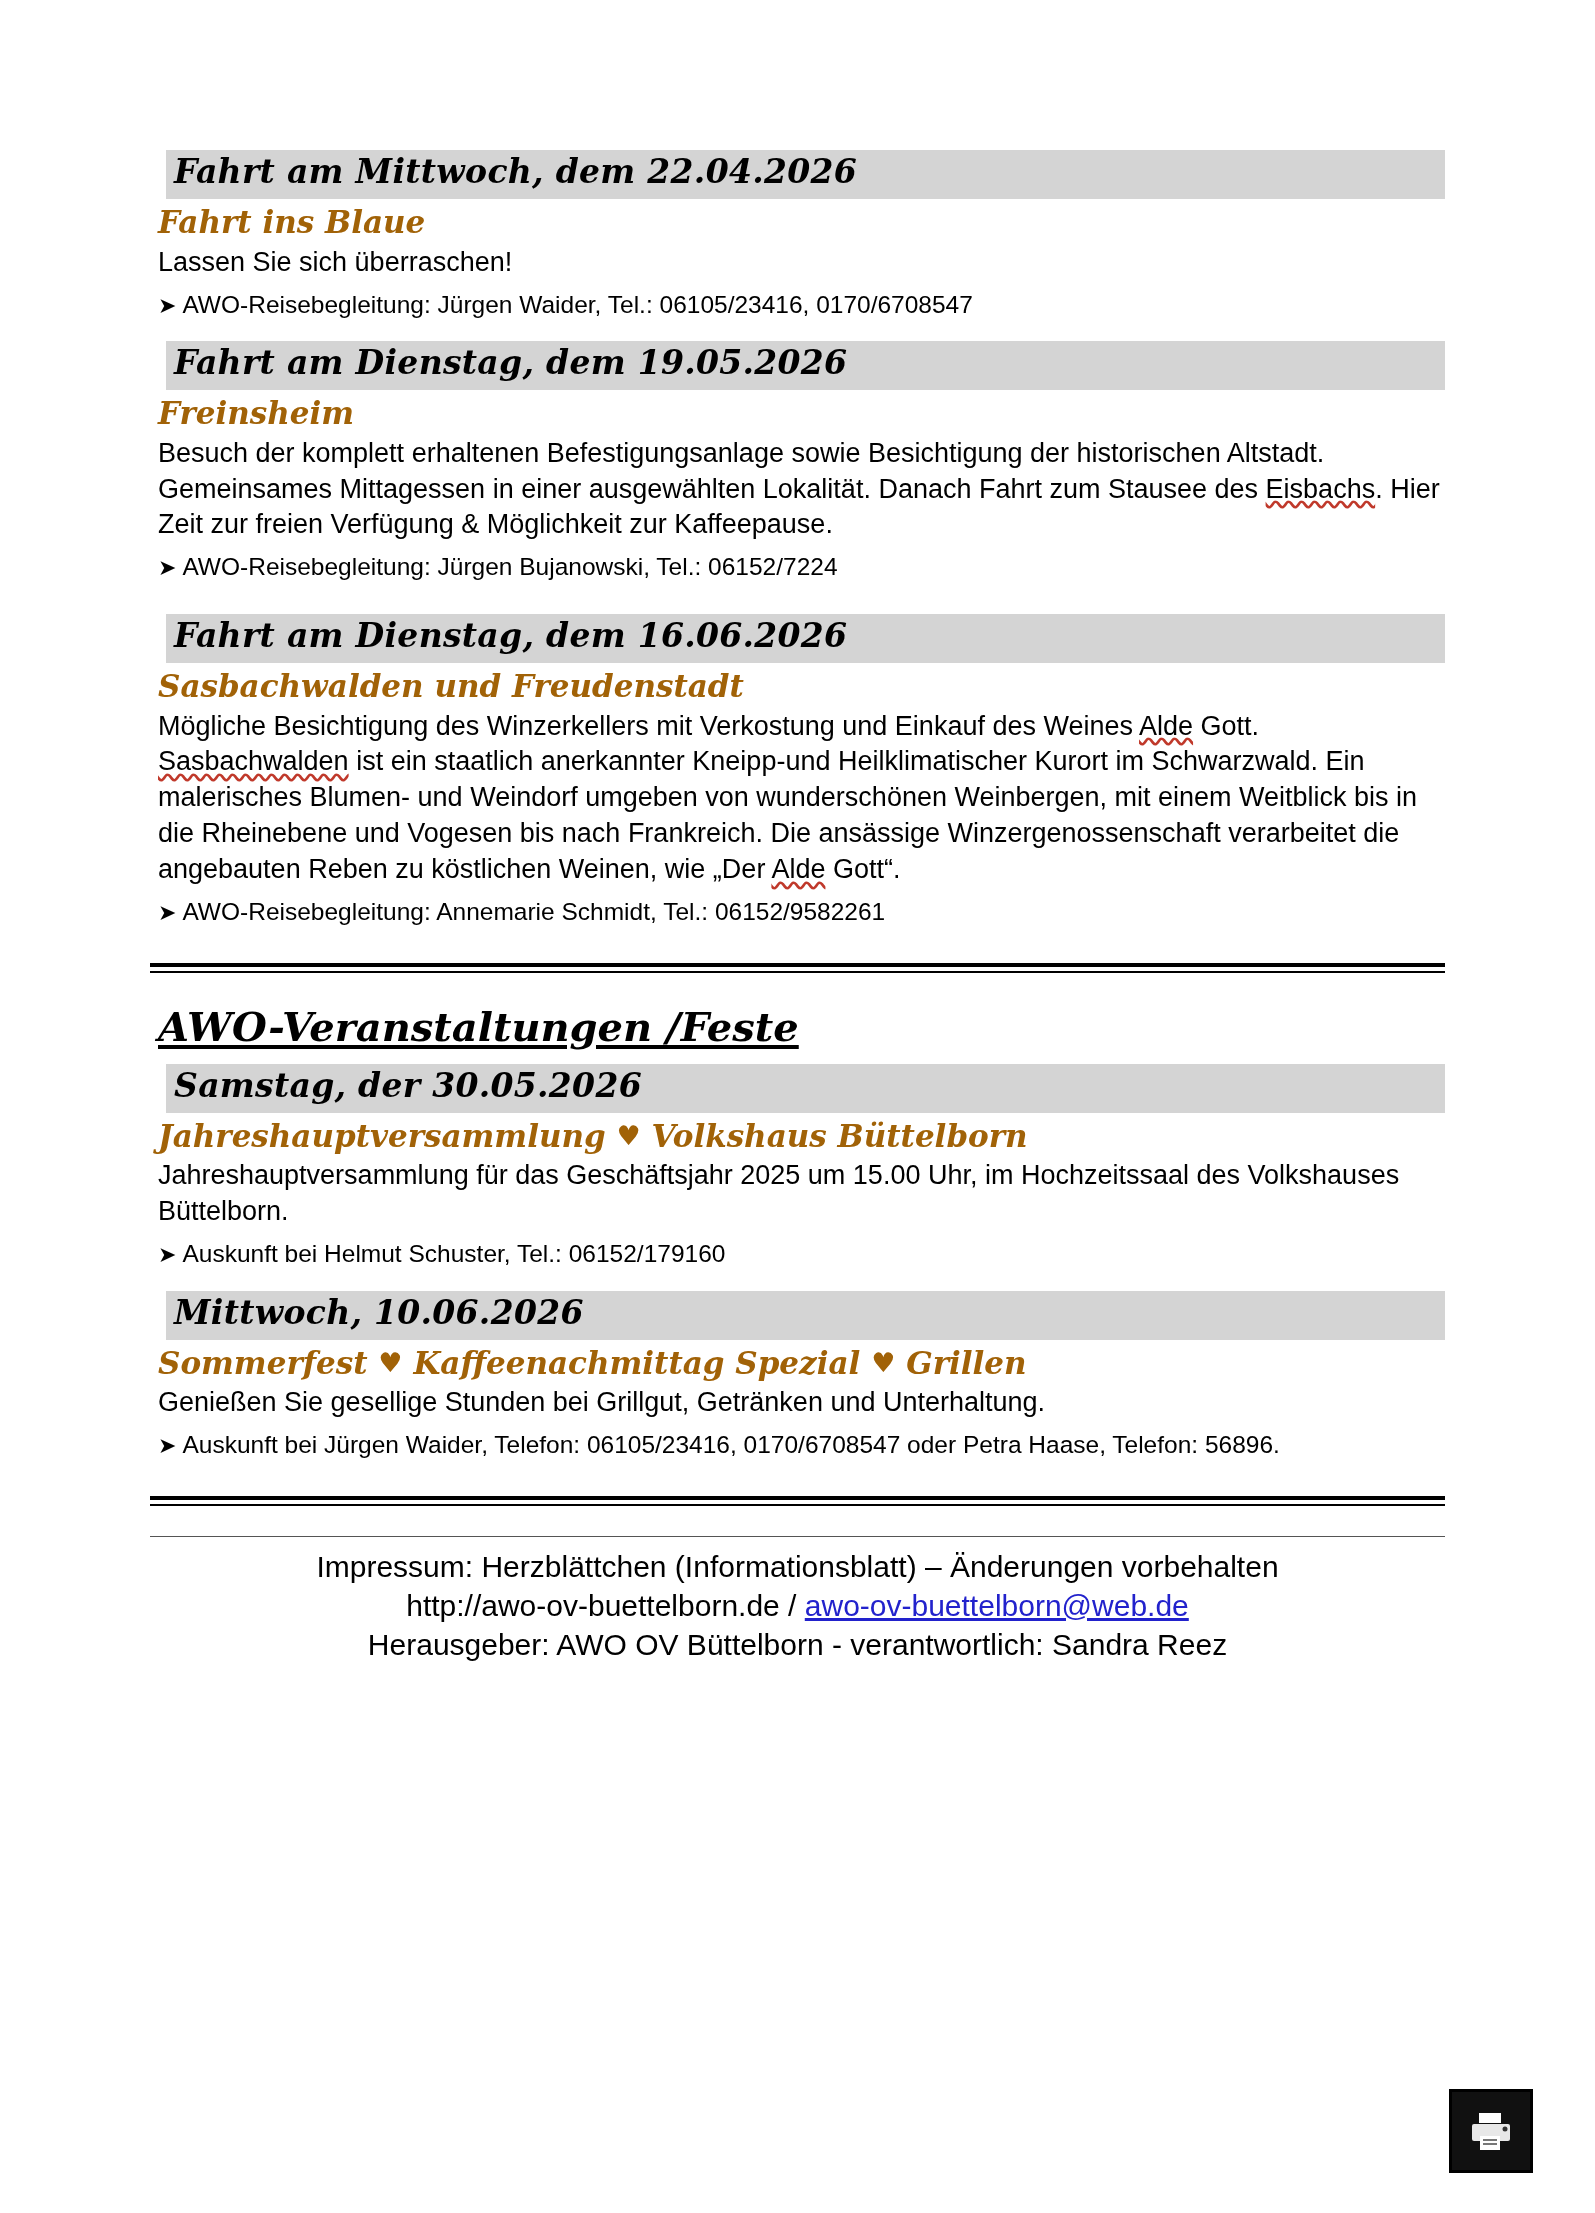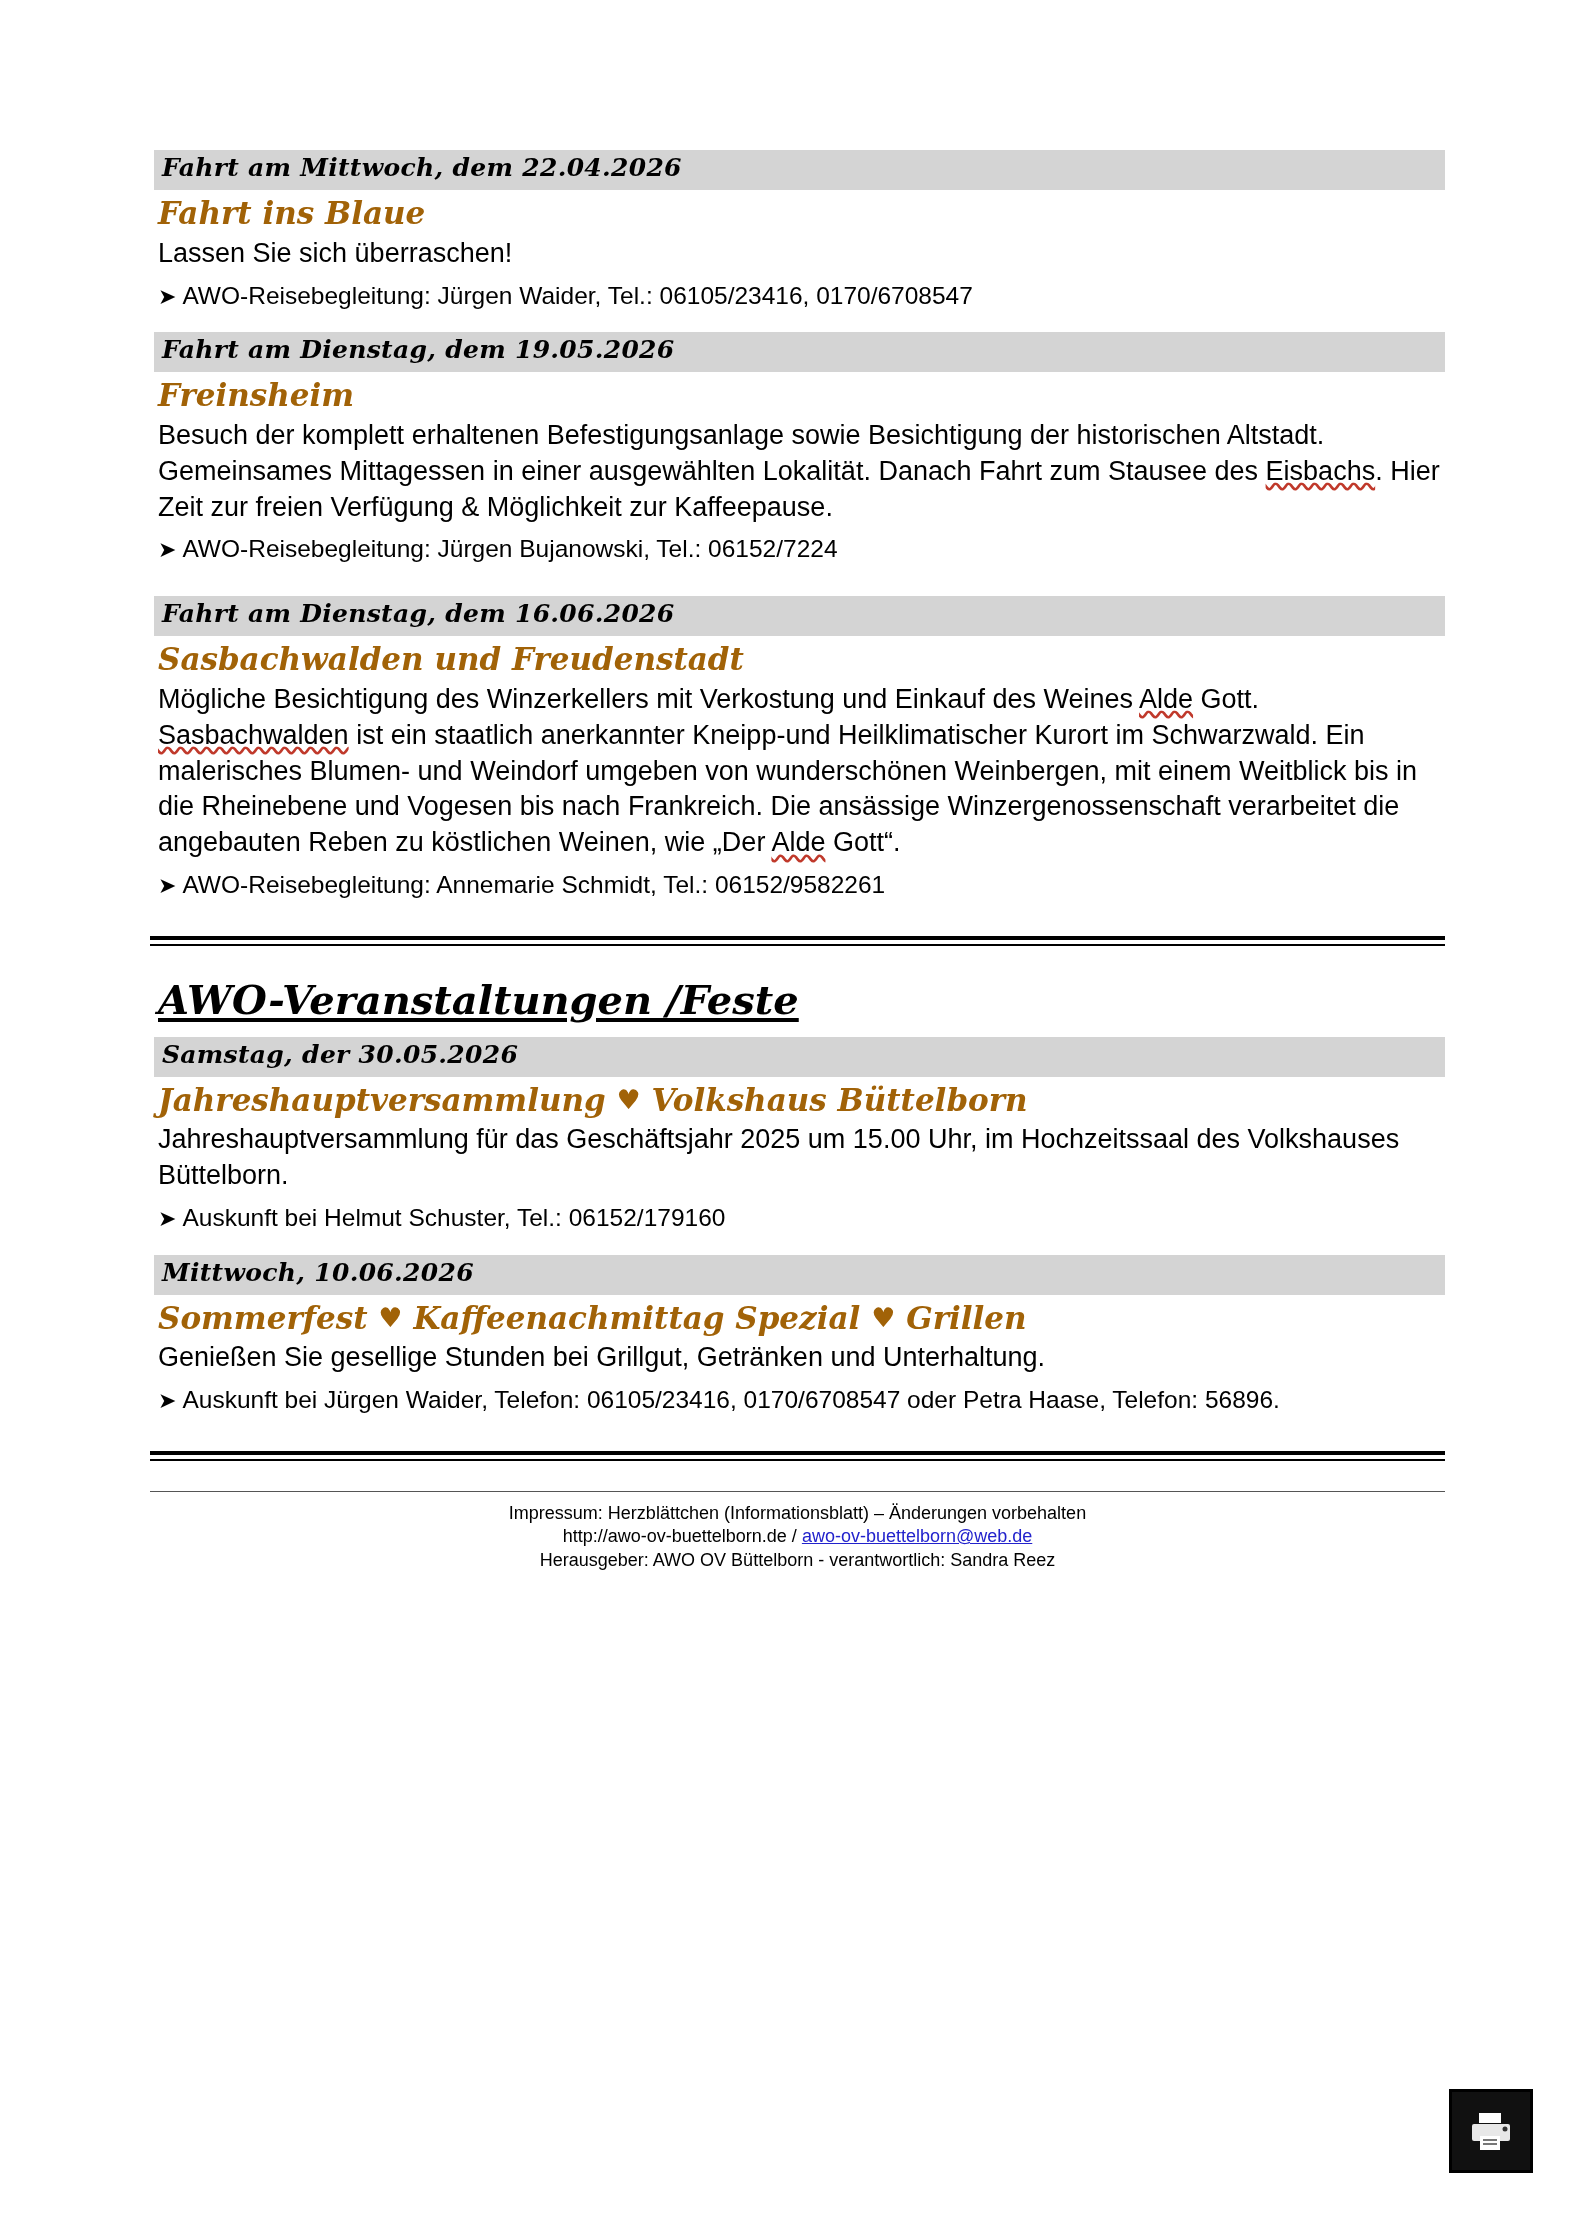--- a/index.html
+++ b/index.html
@@ -25,25 +25,25 @@
   .content {
     position: absolute;
     left: 150px;
     top: 150px;
     width: 1295px;
   }
   
   .banner {
     background: #d4d4d4;
     padding: 4px 0 8px 8px;
-    margin: 0 0 2px 4px;
+    margin: 0 0 2px 16px;
     font-family: "DejaVu Serif", serif;
     font-weight: bold;
     font-style: italic;
-    font-size: 25px;
+    font-size: 33px;
     line-height: 1.12;
     letter-spacing: 0.3px;
     color: #000;
   }
   .subhead {
     font-family: "DejaVu Serif", serif;
     font-weight: bold;
     font-style: italic;
     font-size: 31px;
     line-height: 1.15;
@@ -100,21 +100,21 @@
     font-size: 27px;
     vertical-align: 2px;
   }
   .footer-rule {
     margin: 22px 0 10px 0;
     border: none;
     border-top: 1px solid #555;
   }
   .footer {
     text-align: center;
-    font-size: 18px;
+    font-size: 30px;
     line-height: 1.3;
   }
   .footer a {
     color: #2222cc;
     text-decoration: underline;
   }
   .badge {
     position: absolute;
     right: 62px;
     bottom: 40px;

